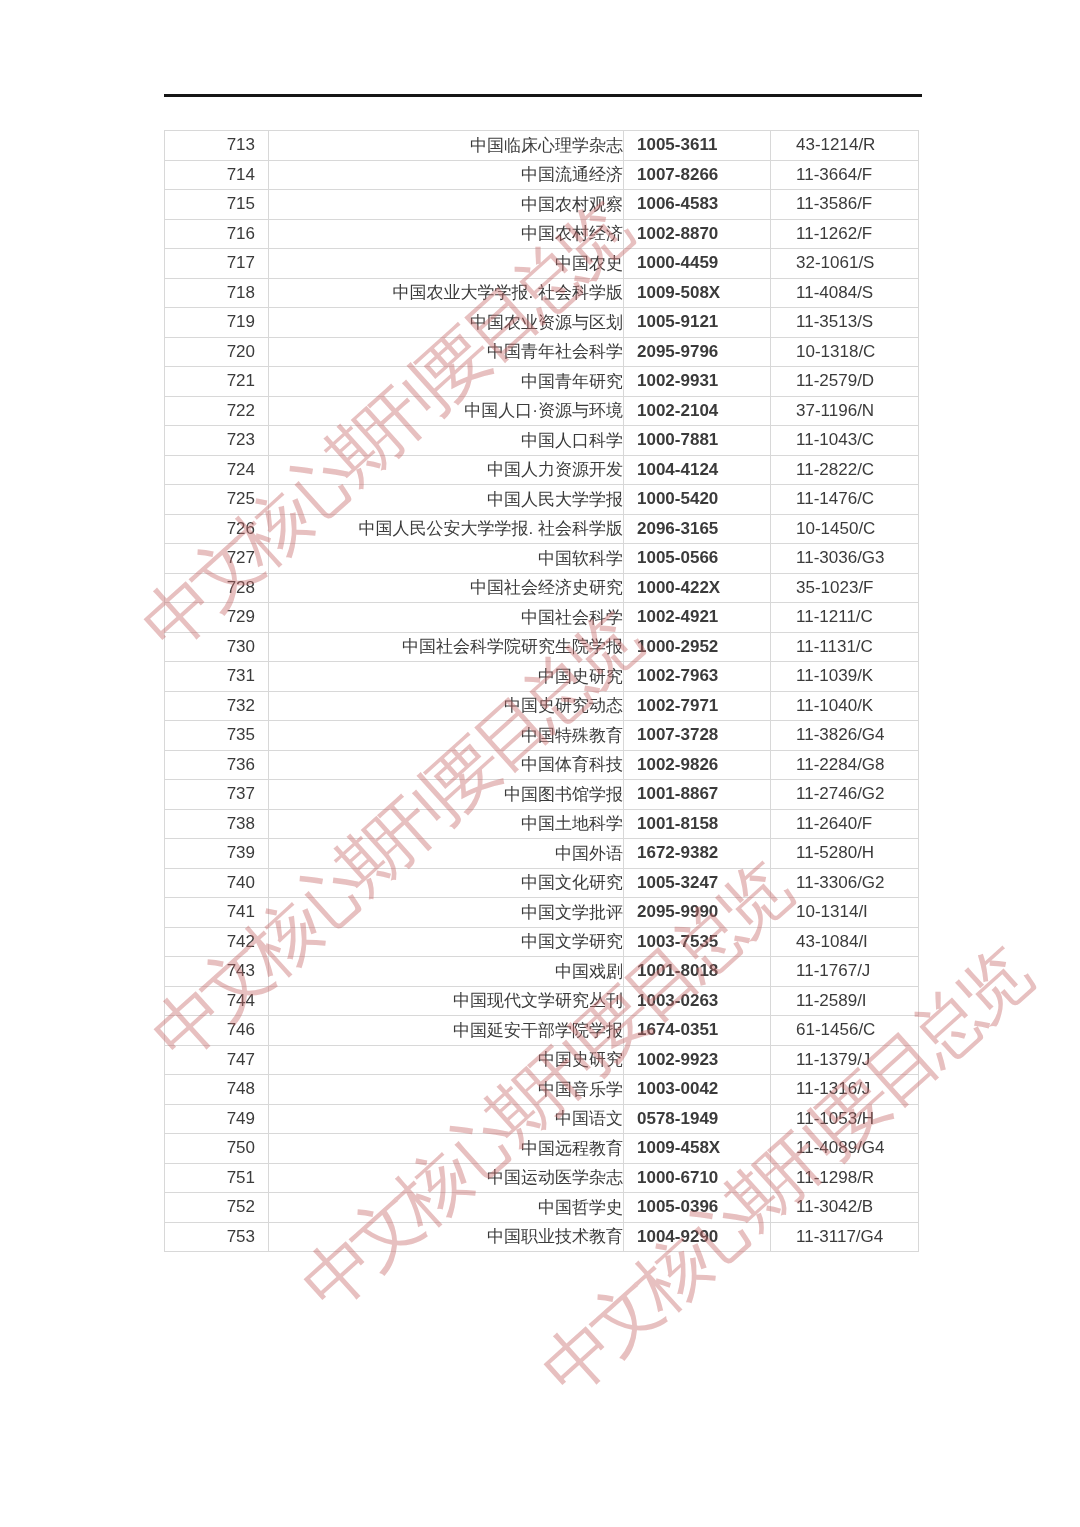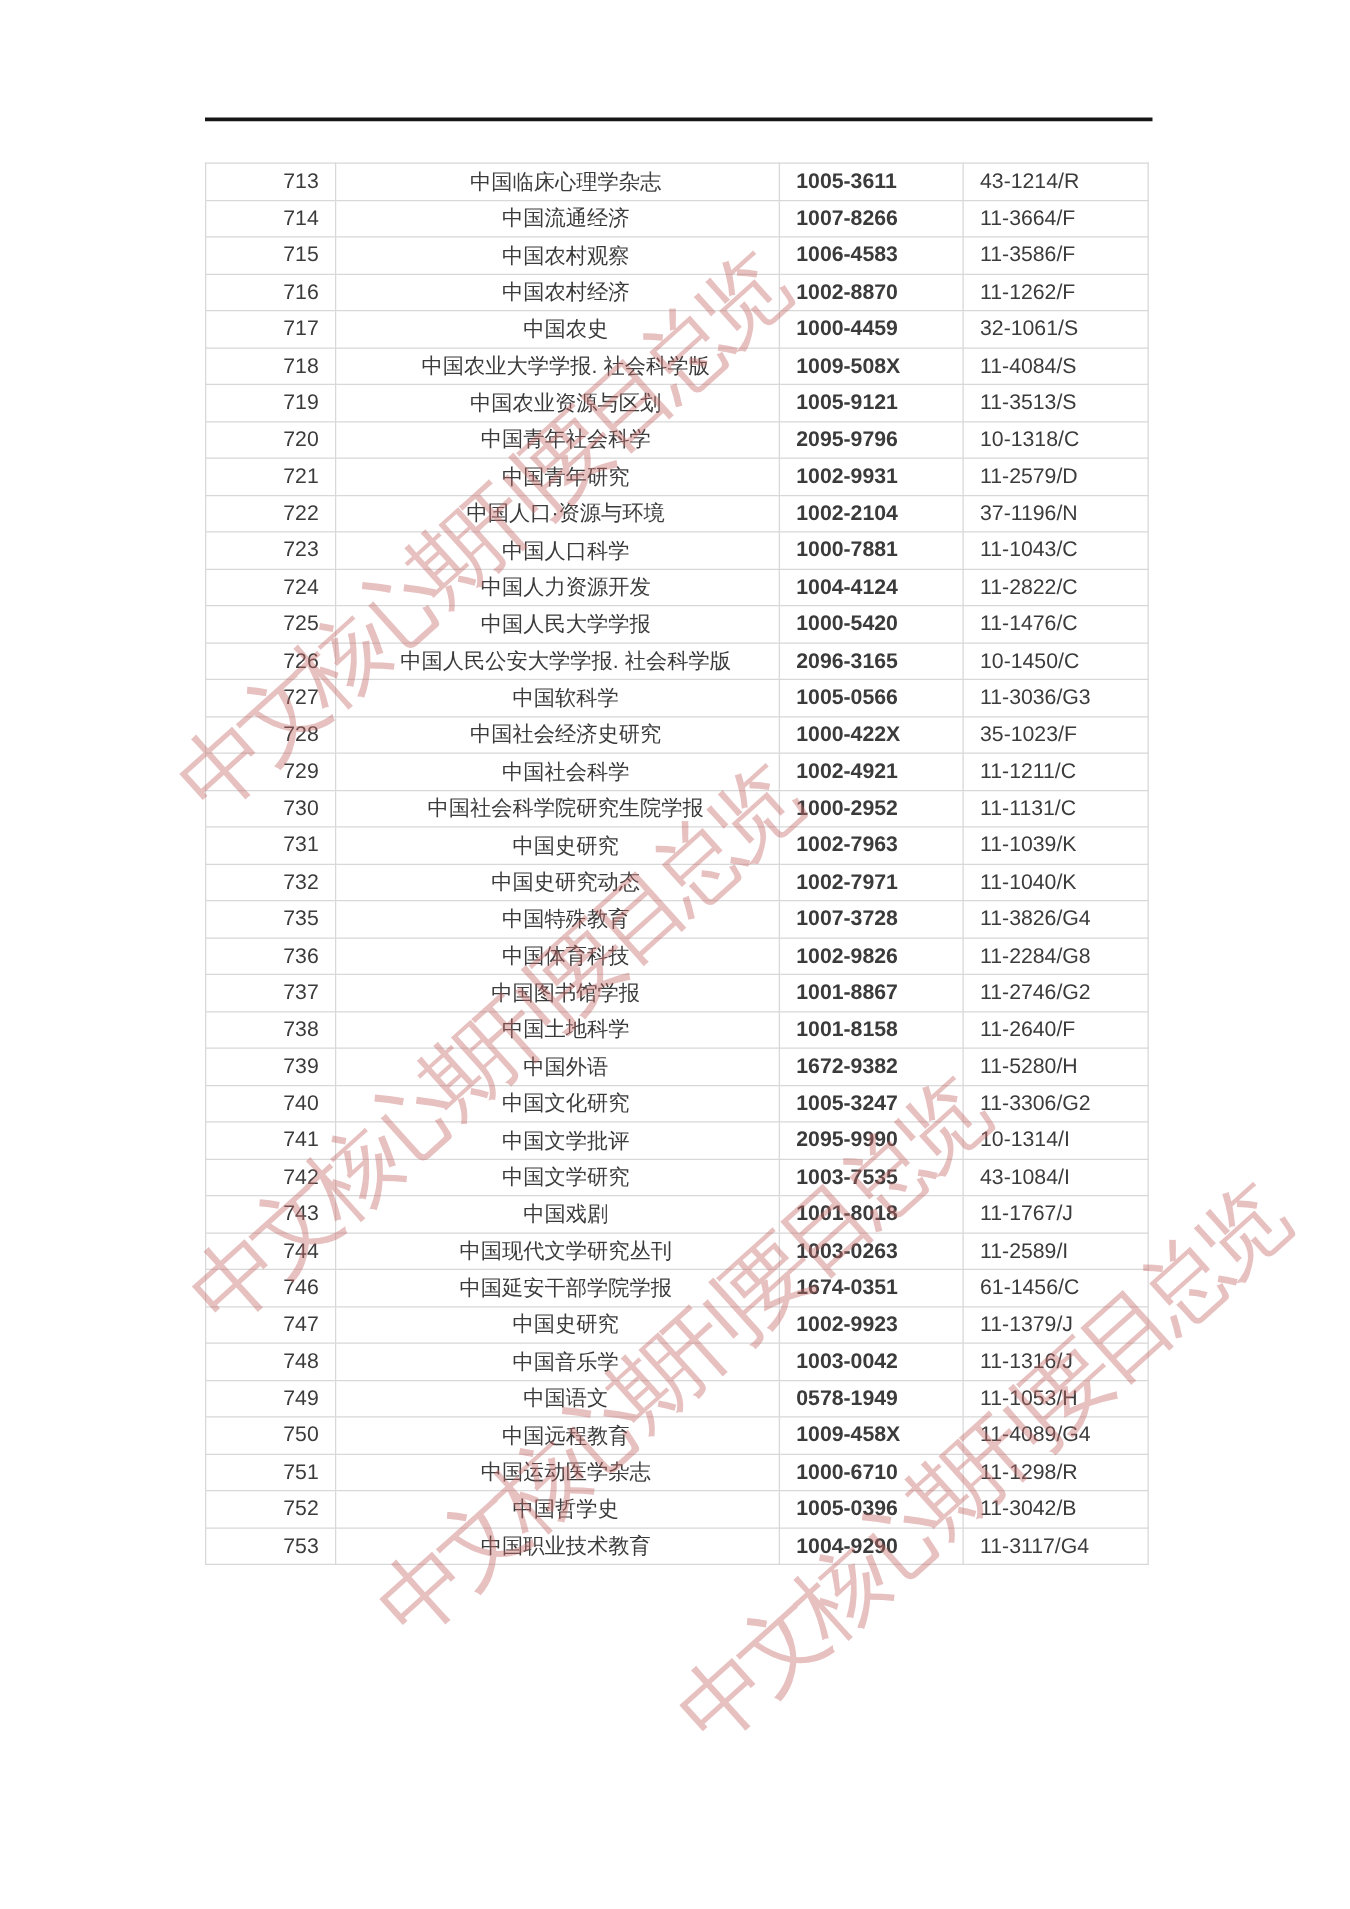--- a/index.html
+++ b/index.html
@@ -35,23 +35,23 @@
     box-sizing:border-box;
     font-size:17px;
     color:#3b3b3b;
     padding:0;
     white-space:nowrap;
     overflow:hidden;
     vertical-align:middle;
     background:transparent;
   }
   td.col-no{ text-align:right; padding-right:13px; }
-  td.col-title{ text-align:center; padding-left:13px; }
+  td.col-title{ text-align:right; padding-left:13px; }
   td.col-issn{ text-align:left; padding-left:13px;font-weight:bold; }
-  td.col-cn{ text-align:left; padding-left:13px; }
+  td.col-cn{ text-align:left; padding-left:25px; }
   .watermark-layer{
     position:absolute;
     left:0; top:0; right:0; bottom:0;
     z-index:2;
     pointer-events:none;
   }
   .watermark-band{
     position:absolute;
     white-space:nowrap;
     transform:rotate(-42deg);

